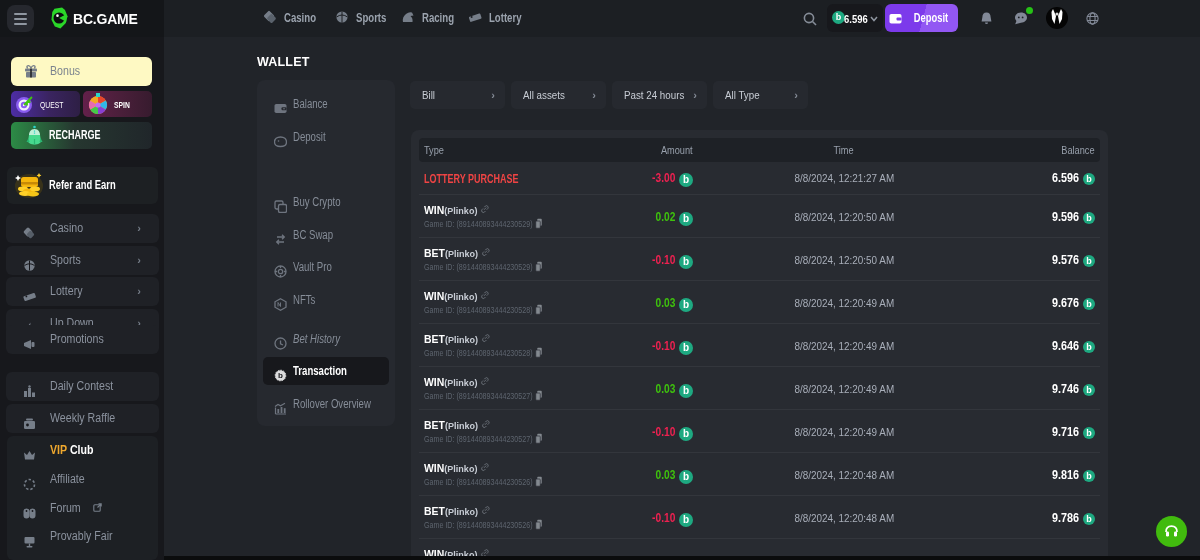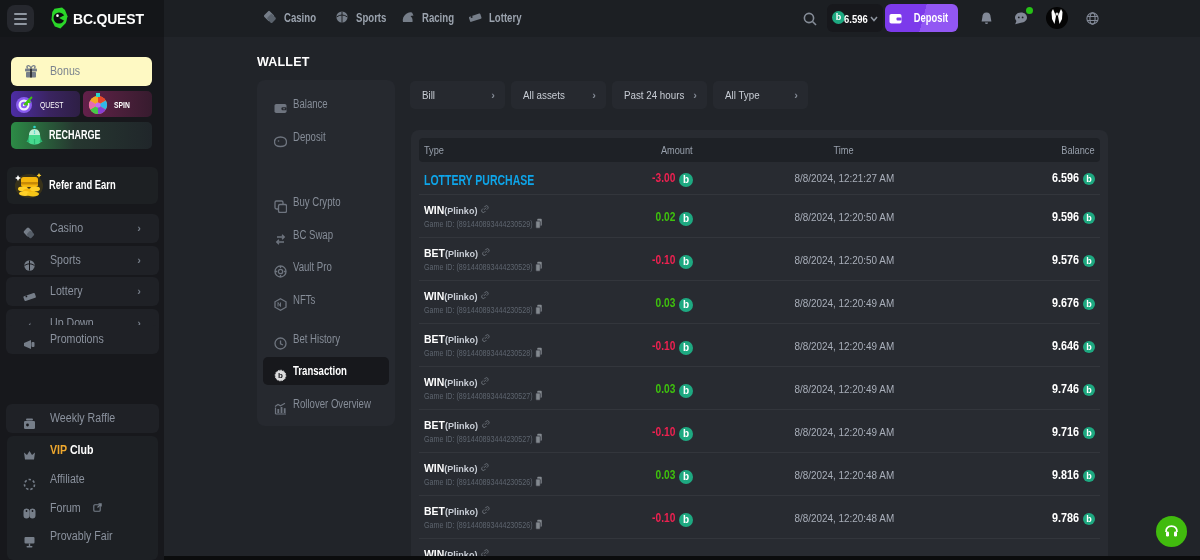--- a/index.html
+++ b/index.html
@@ -73,21 +73,21 @@
         <span style="top:13px"></span>
         <span style="top:18px"></span>
       </div>
   </div>
   <svg class="abs" style="left:51px;top:7px" width="17" height="22" viewBox="0 0 20 26">
     <path d="M4 2 L13 0.5 L16.5 3.5 L19.5 11 L17.5 19 L11 25.5 L4.5 23 L0.5 15 L1.5 6 Z" fill="#2bd629"></path>
     <circle cx="9.5" cy="13" r="6.6" fill="#0d0e10"></circle>
     <path d="M9.5 13 L18 8.5 L18 17.5 Z" fill="#2bd629"></path>
     <circle cx="7.6" cy="10.2" r="1.5" fill="#fff"></circle>
   </svg>
-  <div id="logotxt">BC.QUEST</div>
+  <div id="logotxt">BC.GAME</div>
   <div class="topnav" style="left:263px">
     <svg width="14" height="14" viewBox="0 0 14 14">
         <rect x="2" y="2" width="8" height="8" rx="1.5" transform="rotate(45 6 6)" class="icon-g"></rect>
         <rect x="5" y="5" width="7" height="7" rx="1.5" transform="rotate(45 8.5 8.5)" fill="#5a626c"></rect>
       </svg><span class="cx">Casino</span></div>
   <div class="topnav" style="left:335px">
     <svg width="14" height="14" viewBox="0 0 14 14">
         <circle cx="7" cy="7" r="5.6" class="icon-g"></circle>
         <path d="M1.5 7 Q7 3 12.5 7 M7 1.5 V12.5" stroke="#1c1f23" stroke-width="1" fill="none"></path>
       </svg><span class="cx">Sports</span></div>
@@ -240,20 +240,29 @@
       <span class="tx"><span class="cx s85">Up Down</span></span>
       <span class="ch">›</span>
     </div>
     <div class="srow" style="top:288px;">
       <span class="ic"><svg width="13" height="13" viewBox="0 0 13 13">
           <path d="M1 5 L8 2 L8 11 L1 8 Z" class="icon-g"></path>
           <rect x="8.5" y="4" width="3" height="5" rx="1" class="icon-g"></rect>
         </svg></span>
       <span class="tx"><span class="cx s85">Promotions</span></span>
     </div>
+    <div class="srow" style="top:335px;">
+      <span class="ic"><svg width="13" height="13" viewBox="0 0 13 13">
+          <rect x="1" y="6" width="3" height="6" class="icon-g"></rect>
+          <rect x="5" y="3" width="3" height="9" class="icon-g"></rect>
+          <rect x="9" y="7.5" width="3" height="4.5" class="icon-g"></rect>
+          <circle cx="6.5" cy="1.5" r="1.2" class="icon-g"></circle>
+        </svg></span>
+      <span class="tx"><span class="cx s85">Daily Contest</span></span>
+    </div>
     <div class="srow" style="top:367px;">
       <span class="ic"><svg width="13" height="13" viewBox="0 0 13 13">
           <rect x="1" y="4" width="11" height="8" rx="1.2" class="icon-g"></rect>
           <rect x="3" y="1.5" width="7" height="2" rx="1" class="icon-g"></rect>
           <circle cx="4.5" cy="8" r="1.4" fill="#17181c"></circle>
         </svg></span>
       <span class="tx"><span class="cx s85">Weekly Raffle</span></span>
     </div>
     <div class="abs" style="left:7px;top:399px;width:151px;height:124px;border-radius:6px;background:#1d2024;"></div>
     <div class="srow plain" style="top:399px;font-weight:bold;">
@@ -330,21 +339,21 @@
           </svg></span>
         <span class="tx"><span class="cx">Vault Pro</span></span>
       </div>
     <div class="witem" style="top:206px;">
         <span class="ic"><svg width="13" height="13" viewBox="0 0 13 13">
             <path d="M6.5 0.8 L12 3.8 V9.2 L6.5 12.2 L1 9.2 V3.8 Z" fill="none" stroke="#7b828d" stroke-width="1.3"></path>
             <path d="M4 8.5 V4.5 L6.5 8.5 V4.5" fill="none" stroke="#7b828d" stroke-width="1"></path>
           </svg></span>
         <span class="tx"><span class="cx">NFTs</span></span>
       </div>
-    <div class="witem" style="top:245px;">
+    <div class="witem" style="top:245px;font-style:italic;">
         <span class="ic"><svg width="13" height="13" viewBox="0 0 13 13">
             <circle cx="6.5" cy="6.5" r="5.5" fill="none" stroke="#7b828d" stroke-width="1.3"></circle>
             <path d="M6.5 3.5 V6.8 L9 8" fill="none" stroke="#7b828d" stroke-width="1.3"></path>
           </svg></span>
         <span class="tx"><span class="cx">Bet History</span></span>
       </div>
     <div class="witem act" style="top:277px;">
         <span class="ic"><svg width="13" height="13" viewBox="0 0 13 13">
             <circle cx="6.5" cy="6.5" r="5.3" fill="#fff"></circle>
             <circle cx="6.5" cy="6.5" r="5.3" fill="none" stroke="#fff" stroke-width="1" stroke-dasharray="1.5 1.2"></circle>
@@ -380,21 +389,21 @@
       <span class="ch">›</span>
     </div>
   <div id="tpanel">
     <div id="thead">
       <span style="position:absolute;left:5px;"><span class="cx">Type</span></span>
       <span style="position:absolute;left:184px;width:90px;text-align:right;"><span class="cxr">Amount</span></span>
       <span style="position:absolute;left:320px;width:210px;text-align:center;"><span class="cxc">Time</span></span>
       <span style="position:absolute;right:5px;"><span class="cxr">Balance</span></span>
     </div>
     <div class="trow" style="top:31px;height:34px;">
-        <div class="c-type" style="top:11px;color:#0ea5e9;font-weight:bold;font-size:14px;"><span class="cx s75">LOTTERY PURCHASE</span></div>
+        <div class="c-type" style="top:11px;color:#ef4444;font-weight:bold;font-size:12px;"><span class="cx s75">LOTTERY PURCHASE</span></div>
         <div class="c-amt amtv neg" style="top:10px;"><span class="cxr s85">-3.00</span><span class="coin" style="width:14px;height:14px;font-size:10px;line-height:14px;vertical-align:-1px;margin-left:4px;">b</span></div>
         <div class="c-time" style="top:11px;"><span class="cxc s9">8/8/2024, 12:21:27 AM</span></div>
         <div class="c-bal balv" style="top:10px;"><span class="cxr s9">6.596</span><span class="coin" style="width:12px;height:12px;font-size:9px;line-height:12px;vertical-align:0px;margin-left:4px;">b</span></div>
       </div>
     <div class="trow" style="top:66px;height:42px;">
         <div class="c-type" style="top:8px;color:#fff;font-size:11px;font-weight:bold;"><span class="cx s95">WIN<span style="font-size:9.5px;color:#c9ced6;">(Plinko)</span><svg width="10" height="10" viewBox="0 0 10 10" style="vertical-align:0px;margin-left:3px">
               <path d="M4.2 5.8 L6.5 3.5 M3.2 4.5 L2 5.7 a1.8 1.8 0 0 0 2.5 2.5 L5.7 7 M4.5 3.2 L5.7 2 a1.8 1.8 0 0 1 2.5 2.5 L7 5.7" fill="none" stroke="#6a7078" stroke-width="1"></path>
             </svg></span></div>
         <div class="c-type gline" style="top:22px;"><span class="cx s75">Game ID: (891440893444230529)<svg width="10" height="11" viewBox="0 0 10 11" style="vertical-align:-2px;margin-left:3px">
               <rect x="3" y="0.8" width="6" height="7" rx="1" fill="#83898f"></rect>

